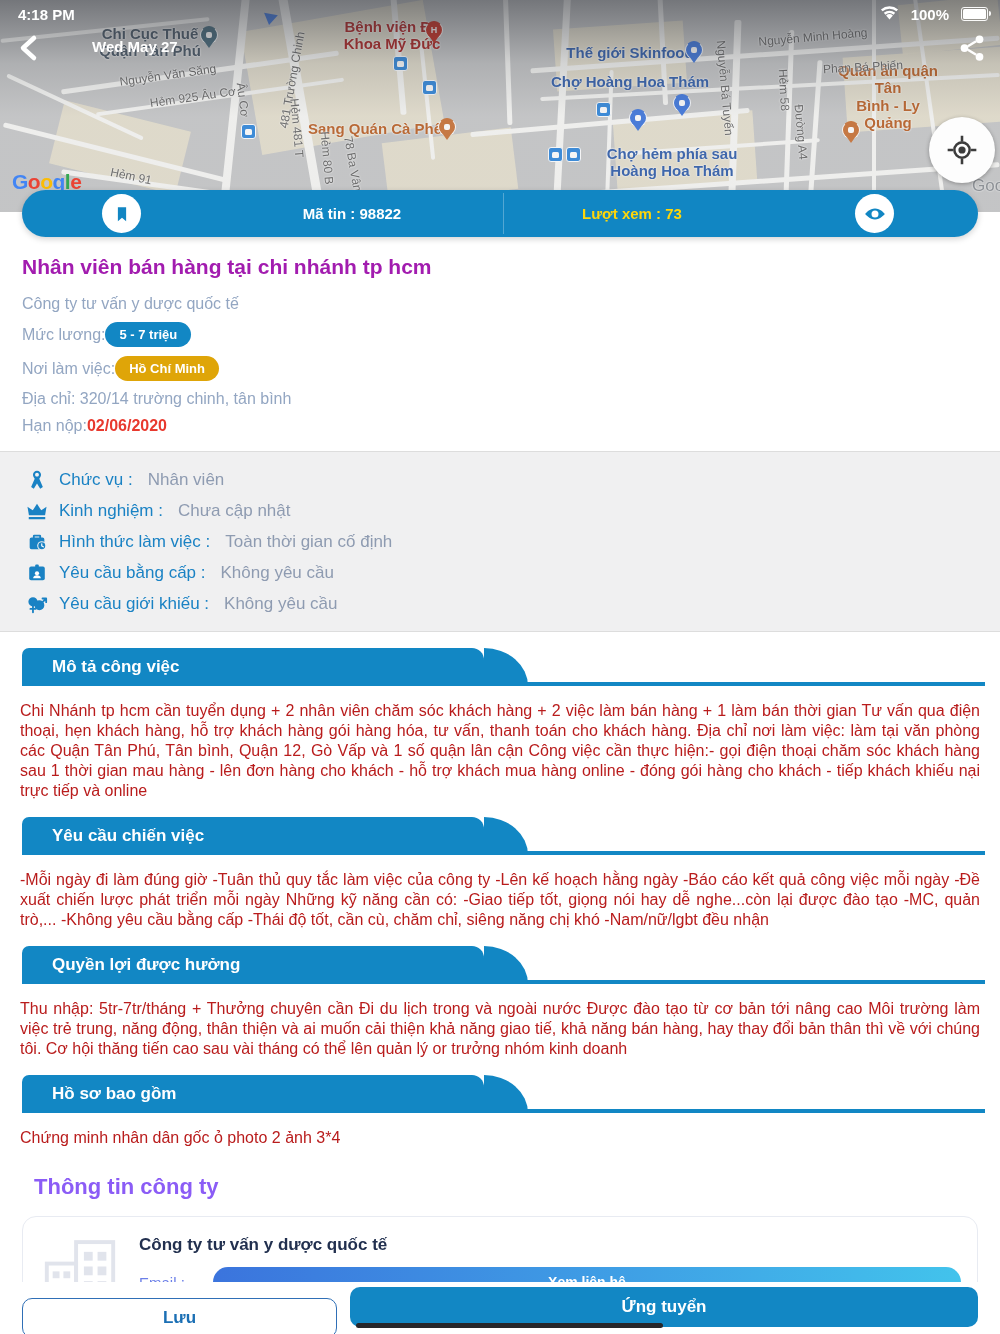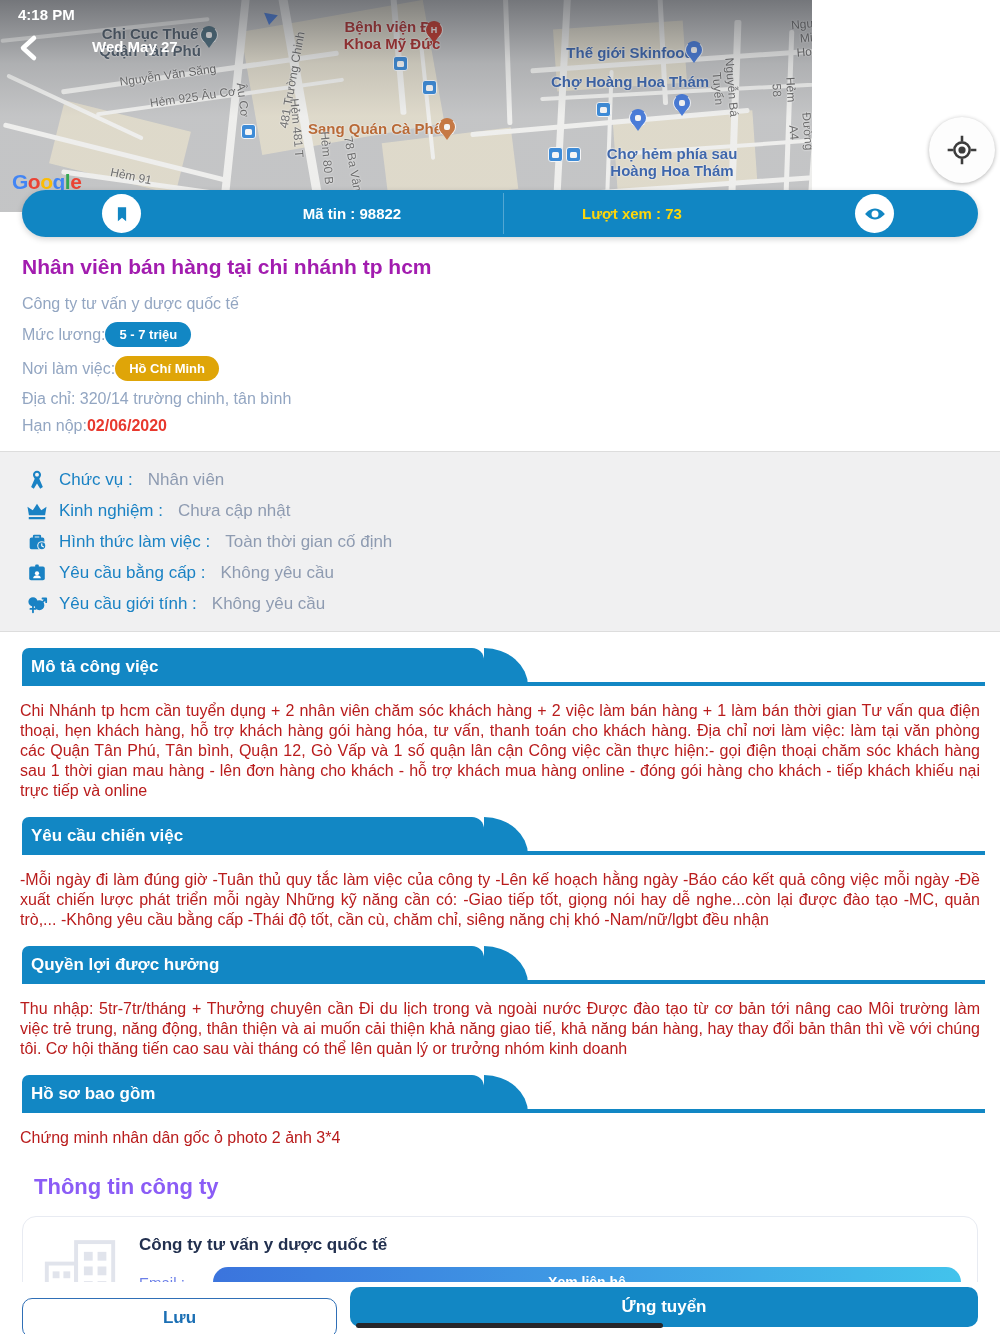--- a/index.html
+++ b/index.html
@@ -1,19 +1,19 @@
 <!DOCTYPE html>
 <html><head>
 <meta charset="utf-8">
 <style>
   html,body{margin:0;padding:0;background:#888;}
   .screen{position:relative;width:1000px;height:1334px;margin:0 auto;background:#fff;overflow:hidden;
           font-family:"Liberation Sans","DejaVu Sans",sans-serif;-webkit-font-smoothing:antialiased;}
   
-  .map{position:absolute;left:0;top:0;width:812px;height:212px;background:#cbcccd;overflow:hidden;}
+  .map{position:absolute;left:0;top:0;width:1000px;height:212px;background:#cbcccd;overflow:hidden;}
   .map .block{position:absolute;background:#e9e4d2;opacity:.92;}
   .map .road{position:absolute;background:#f8f8f6;border-radius:2px;}
   .map-label{position:absolute;white-space:pre-line;text-align:center;line-height:1.15;font-weight:600;
              text-shadow:0 0 2px rgba(255,255,255,.85),0 0 2px rgba(255,255,255,.85);}
   .map-label.street{font-weight:400;}
   .pin{position:absolute;width:16px;height:16px;border-radius:50%;border:1px solid #fff;
        display:flex;align-items:center;justify-content:center;}
   .pin::after{content:'';position:absolute;left:50%;top:14px;transform:translateX(-50%);
        border:5px solid transparent;border-top:7px solid;border-top-color:inherit;}
   .pin .glyph{color:#fff;font-size:9px;font-weight:bold;line-height:1;}
@@ -66,21 +66,21 @@
   .attr-icon{width:22px;height:22px;flex:none;display:flex;}
   .attr-icon svg{width:22px;height:22px;fill:#1a82c4;}
   .attr-label{font-size:17px;color:#1a82c4;}
   .attr-value{font-size:17px;color:#8e9bb1;margin-left:4px;}
   
   .job-section{margin-top:10px;}
   .ribbon-row{position:relative;height:38px;margin:16px 15px 0 22px;}
   .ribbon-underline{position:absolute;left:0;right:0;bottom:0;height:4px;background:#1287c4;}
   .ribbon{position:absolute;left:0;top:0;width:462px;height:38px;background:#1287c4;border-radius:7px 12px 0 0;}
   .ribbon-curve{position:absolute;left:462px;top:0;width:44px;height:38px;background:#1287c4;border-top-right-radius:100% 100%;}
-  .ribbon-text{display:block;padding-left:9px;line-height:37px;color:#fff;font-size:17px;font-weight:bold;}
+  .ribbon-text{display:block;padding-left:30px;line-height:37px;color:#fff;font-size:17px;font-weight:bold;}
   .section-body{margin:15px 20px 0;font-size:16px;line-height:20px;color:#b91c1c;text-align:justify;}
   
   .company-heading{margin:26px 34px 0;font-size:22px;font-weight:bold;color:#8b5cf6;}
   .company-card{margin:16px 22px 0;border:1.5px solid #e8ebf2;border-radius:14px;background:#fff;padding:16px 16px 20px;display:flex;gap:18px;}
   .building{flex:none;width:82px;padding-top:4px;}
   .cc-body{flex:1;min-width:0;}
   .cc-name{font-size:17px;font-weight:bold;color:#22304f;margin-top:2px;}
   .cc-row{display:flex;align-items:center;margin-top:12px;gap:8px;}
   .cc-label{flex:none;width:66px;font-size:15px;}
   .cc-label.email{color:#6b7fe8;}
@@ -325,21 +325,21 @@
 
         <div class="attr-row">
           <span class="attr-icon">
             <svg viewBox="0 0 24 24" fill="none" stroke="#1a82c4" stroke-width="2" stroke-linecap="round">
               <circle cx="7.6" cy="9.6" r="4"></circle>
               <path d="M7.6 13.6V21M4.8 17.4h5.6"></path>
               <circle cx="14.6" cy="13.4" r="4.4"></circle>
               <path d="M17.8 10.2L22 6M22 6h-4M22 6v4"></path>
             </svg>
           </span>
-          <span class="attr-label">Yêu cầu giới tính :</span>
+          <span class="attr-label">Yêu cầu giới khiếu :</span>
           <span class="attr-value">Không yêu cầu</span>
         </div>
       </div>
 
     <div>
 
         <section class="job-section">
           <div class="ribbon-row">
             <div class="ribbon-underline"></div>
             <div class="ribbon">

